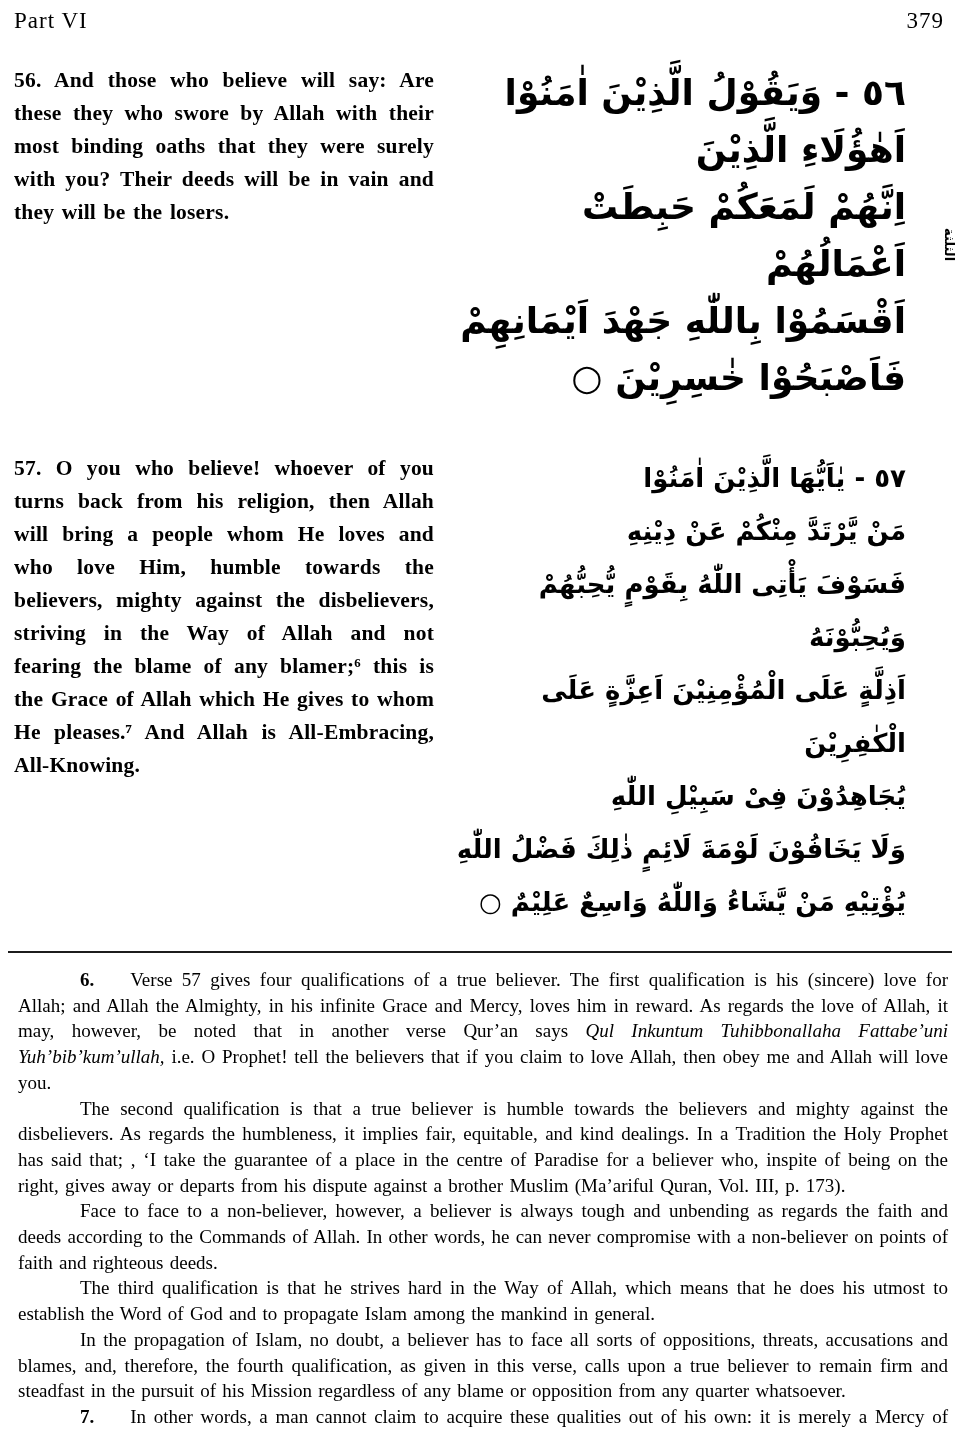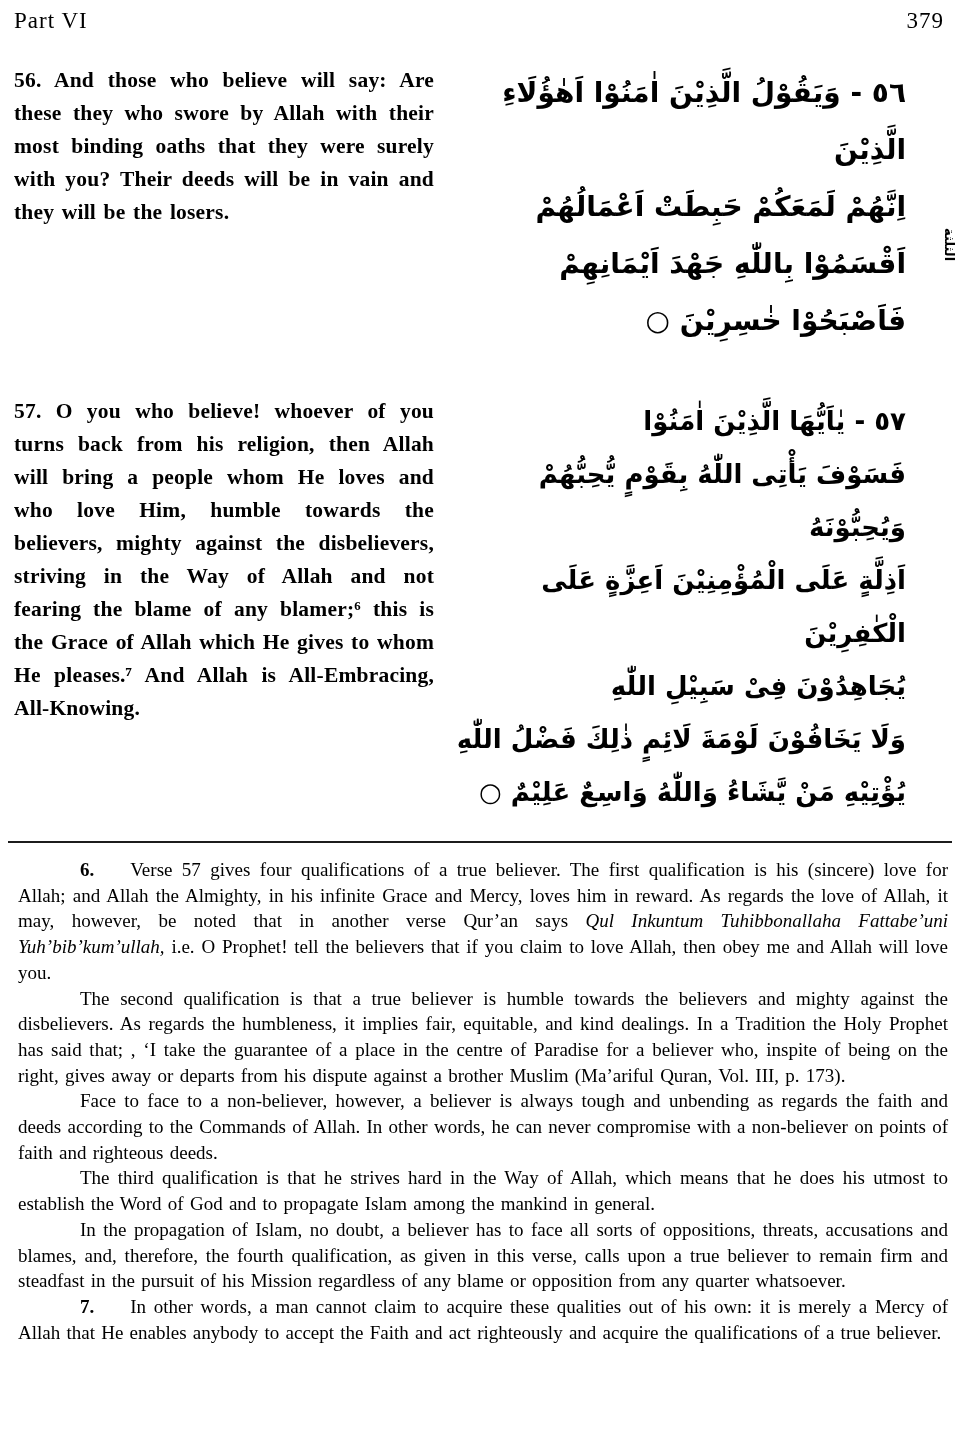--- a/index.html
+++ b/index.html
@@ -25,21 +25,21 @@
   .verse-row + .verse-row { margin-top: 46px; }
   .eng {
     width: 420px; font-weight: bold; font-size: 21.5px; line-height: 33px;
     text-align: justify; letter-spacing: 0.2px; word-spacing: 2px;
   }
   .ar {
     width: 486px; direction: rtl; text-align: right;
     font-family: "DejaVu Sans", sans-serif; font-weight: bold;
     padding: 0 14px 0 0;
   }
-  .ar-56 .ar-line { font-size: 28px; line-height: 57px; }
+  .ar-56 .ar-line { font-size: 36px; line-height: 57px; }
   .ar-57 .ar-line { font-size: 26px; line-height: 53px; }
 
   .marginal {
     position: absolute; right: 3px; top: 228px;
     writing-mode: vertical-rl;
     font-family: "DejaVu Sans", sans-serif;
     font-size: 13px; font-weight: bold; letter-spacing: 1px;
   }
 
   
@@ -73,20 +73,21 @@
         <div class="ar-line">اِنَّهُمْ لَمَعَكُمْ حَبِطَتْ اَعْمَالُهُمْ</div>
         <div class="ar-line">اَقْسَمُوْا بِاللّٰهِ جَهْدَ اَيْمَانِهِمْ</div>
         <div class="ar-line">فَاَصْبَحُوْا خٰسِرِيْنَ ○</div>
       </div>
     </div>
 
     <div class="verse-row">
       <div class="eng">57. O you who believe! whoever of you turns back from his religion, then Allah will bring a people whom He loves and who love Him, humble towards the believers, mighty against the disbelievers, striving in the Way of Allah and not fearing the blame of any blamer;⁶ this is the Grace of Allah which He gives to whom He pleases.⁷ And Allah is All-Embracing, All-Knowing.</div>
       <div class="ar ar-57">
         <div class="ar-line">٥٧ - يٰاَيُّهَا الَّذِيْنَ اٰمَنُوْا</div>
+        <div class="ar-line">مَنْ يَّرْتَدَّ مِنْكُمْ عَنْ دِيْنِهِ</div>
         <div class="ar-line">فَسَوْفَ يَأْتِى اللّٰهُ بِقَوْمٍ يُّحِبُّهُمْ وَيُحِبُّوْنَهُ</div>
         <div class="ar-line">اَذِلَّةٍ عَلَى الْمُؤْمِنِيْنَ اَعِزَّةٍ عَلَى الْكٰفِرِيْنَ</div>
         <div class="ar-line">يُجَاهِدُوْنَ فِىْ سَبِيْلِ اللّٰهِ</div>
         <div class="ar-line">وَلَا يَخَافُوْنَ لَوْمَةَ لَائِمٍ ذٰلِكَ فَضْلُ اللّٰهِ</div>
         <div class="ar-line">يُؤْتِيْهِ مَنْ يَّشَاءُ وَاللّٰهُ وَاسِعٌ عَلِيْمٌ ○</div>
       </div>
     </div>
 
   </div>
 

